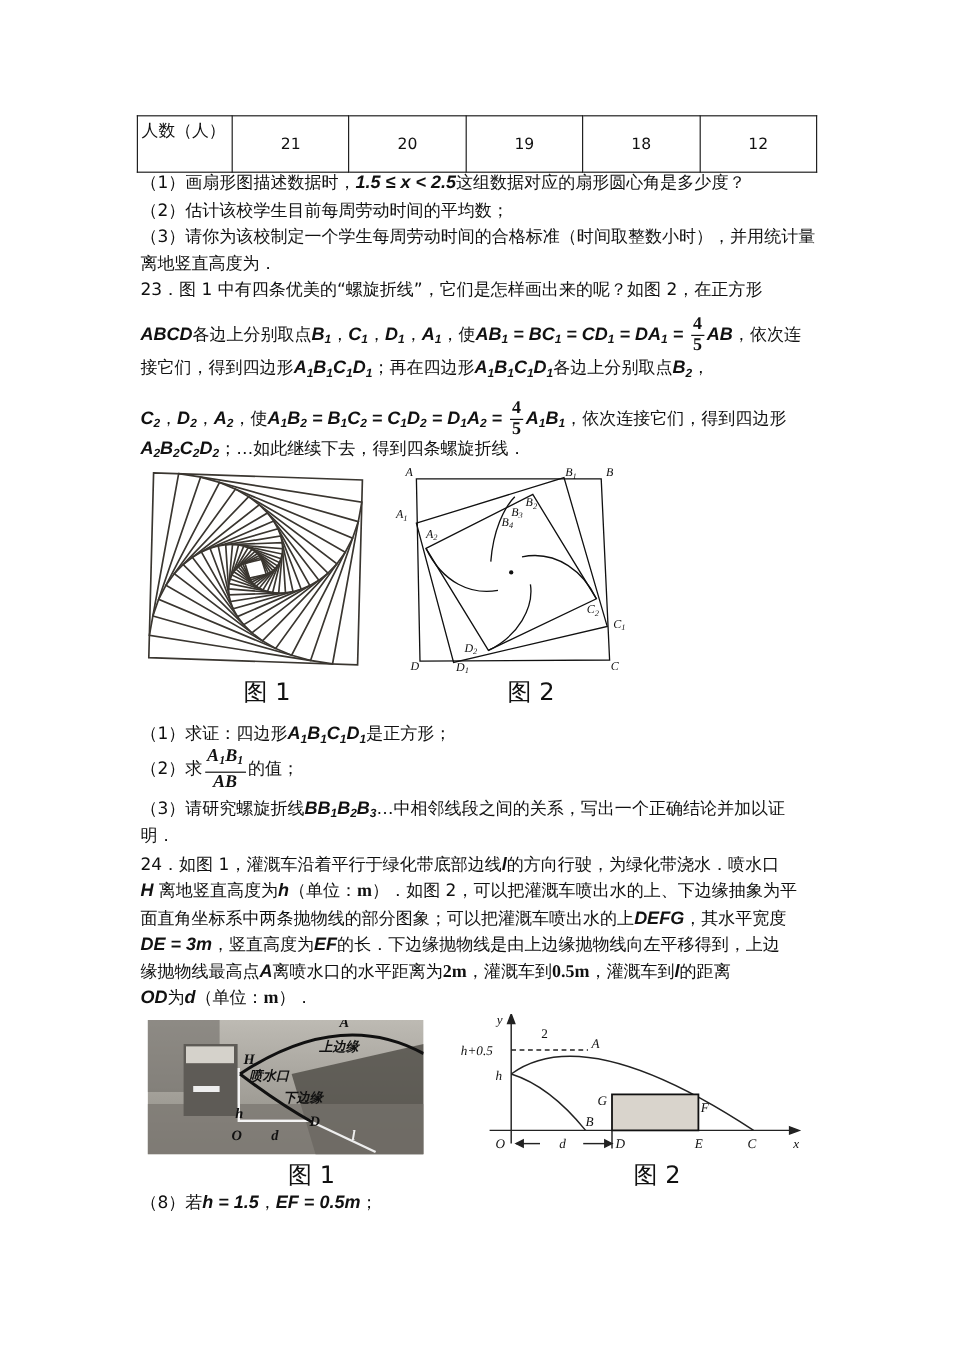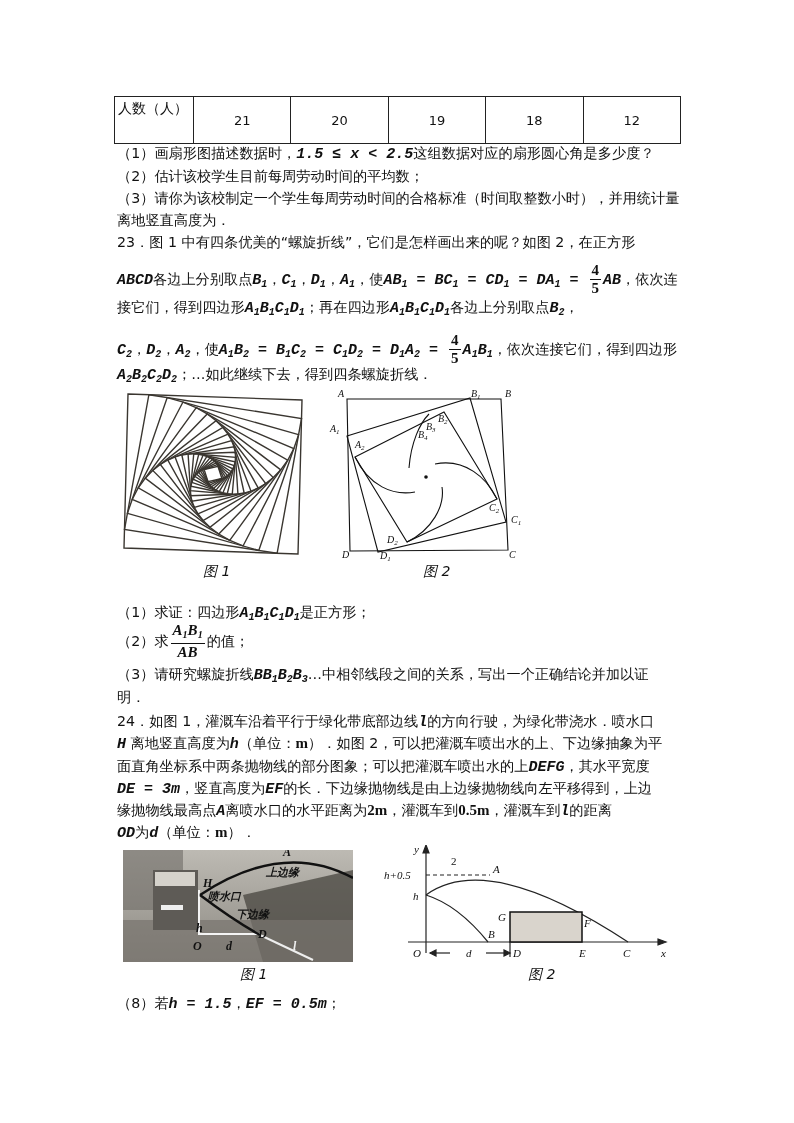--- a/index.html
+++ b/index.html
@@ -1,29 +1,29 @@
 <!DOCTYPE html>
 <html><head>
 <meta charset="utf-8">
 <style>
   html, body { margin:0; padding:0; background:#ffffff; }
   body { width:794px; height:1123px; position:relative; overflow:hidden;
          font-family: "DejaVu Sans", "Liberation Sans", sans-serif; color:#111; }
   .page { position:absolute; left:0; top:0; width:794px; height:813px; }
   .line { position:absolute; left:117px; font-size:14.2px; line-height:20px; white-space:nowrap; }
-  .m { font-family: Liberation Mono, monospace; font-weight:bold; font-style:italic; font-size:15px; }
+  .m { font-family: Liberation Sans, sans-serif; font-weight:bold; font-style:italic; font-size:15px; }
   .mu { font-family: "Liberation Serif", "DejaVu Serif", serif; font-weight:bold; font-size:15px; }
   sub { font-size:10px; vertical-align:-3px; }
   .frac { display:inline-block; vertical-align:middle; text-align:center; margin:0 2px; font-family:"Liberation Serif", serif; font-weight:bold; font-size:15px; line-height:17px; }
   .frac .num { display:block; border-bottom:1px solid #111; padding:0 2px; }
   .frac .den { display:block; padding:0 2px; }
   table.data { position:absolute; left:114px; top:96px; border-collapse:collapse; width:567px; }
   table.data td { border:1px solid #222; height:43px; font-size:13px; text-align:center; vertical-align:middle; }
   table.data td.head { width:75px; vertical-align:top; text-align:left; padding:3px 0 0 3px; font-size:14px; }
-  .caption { position:absolute; font-size:14px;font-style:italic; }
+  .caption { position:absolute; font-size:20px; }
   svg text { font-family: "Liberation Serif", "DejaVu Serif", serif; font-style:italic; }
 </style>
 </head>
 <body>
 
 <div class="page">
 
   <table class="data">
     <tbody>
         <tr>

